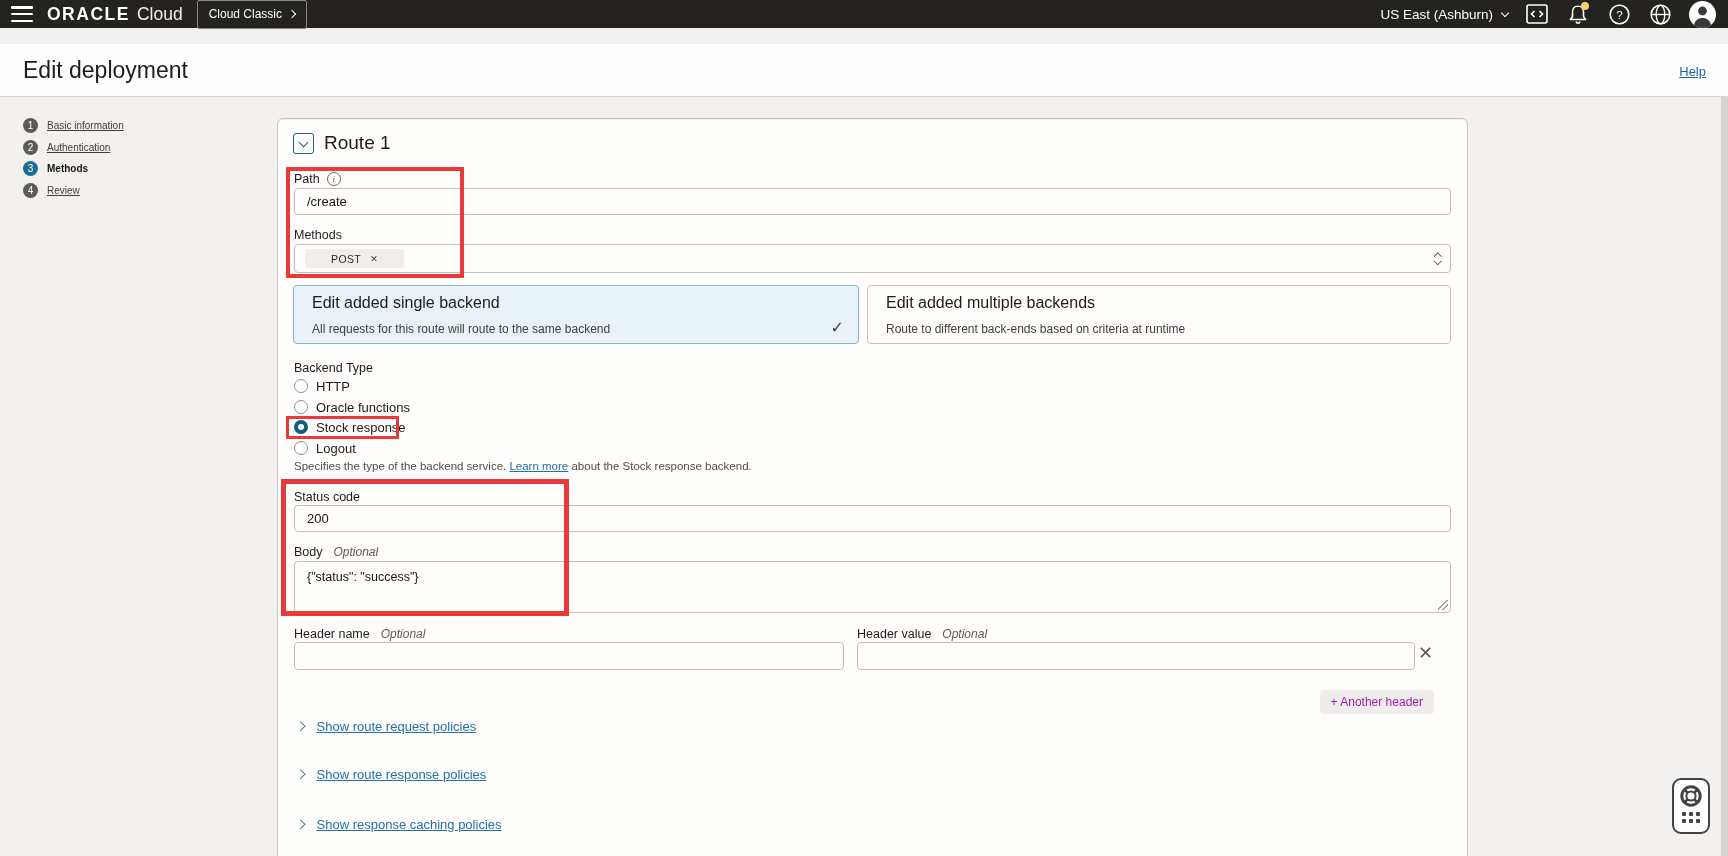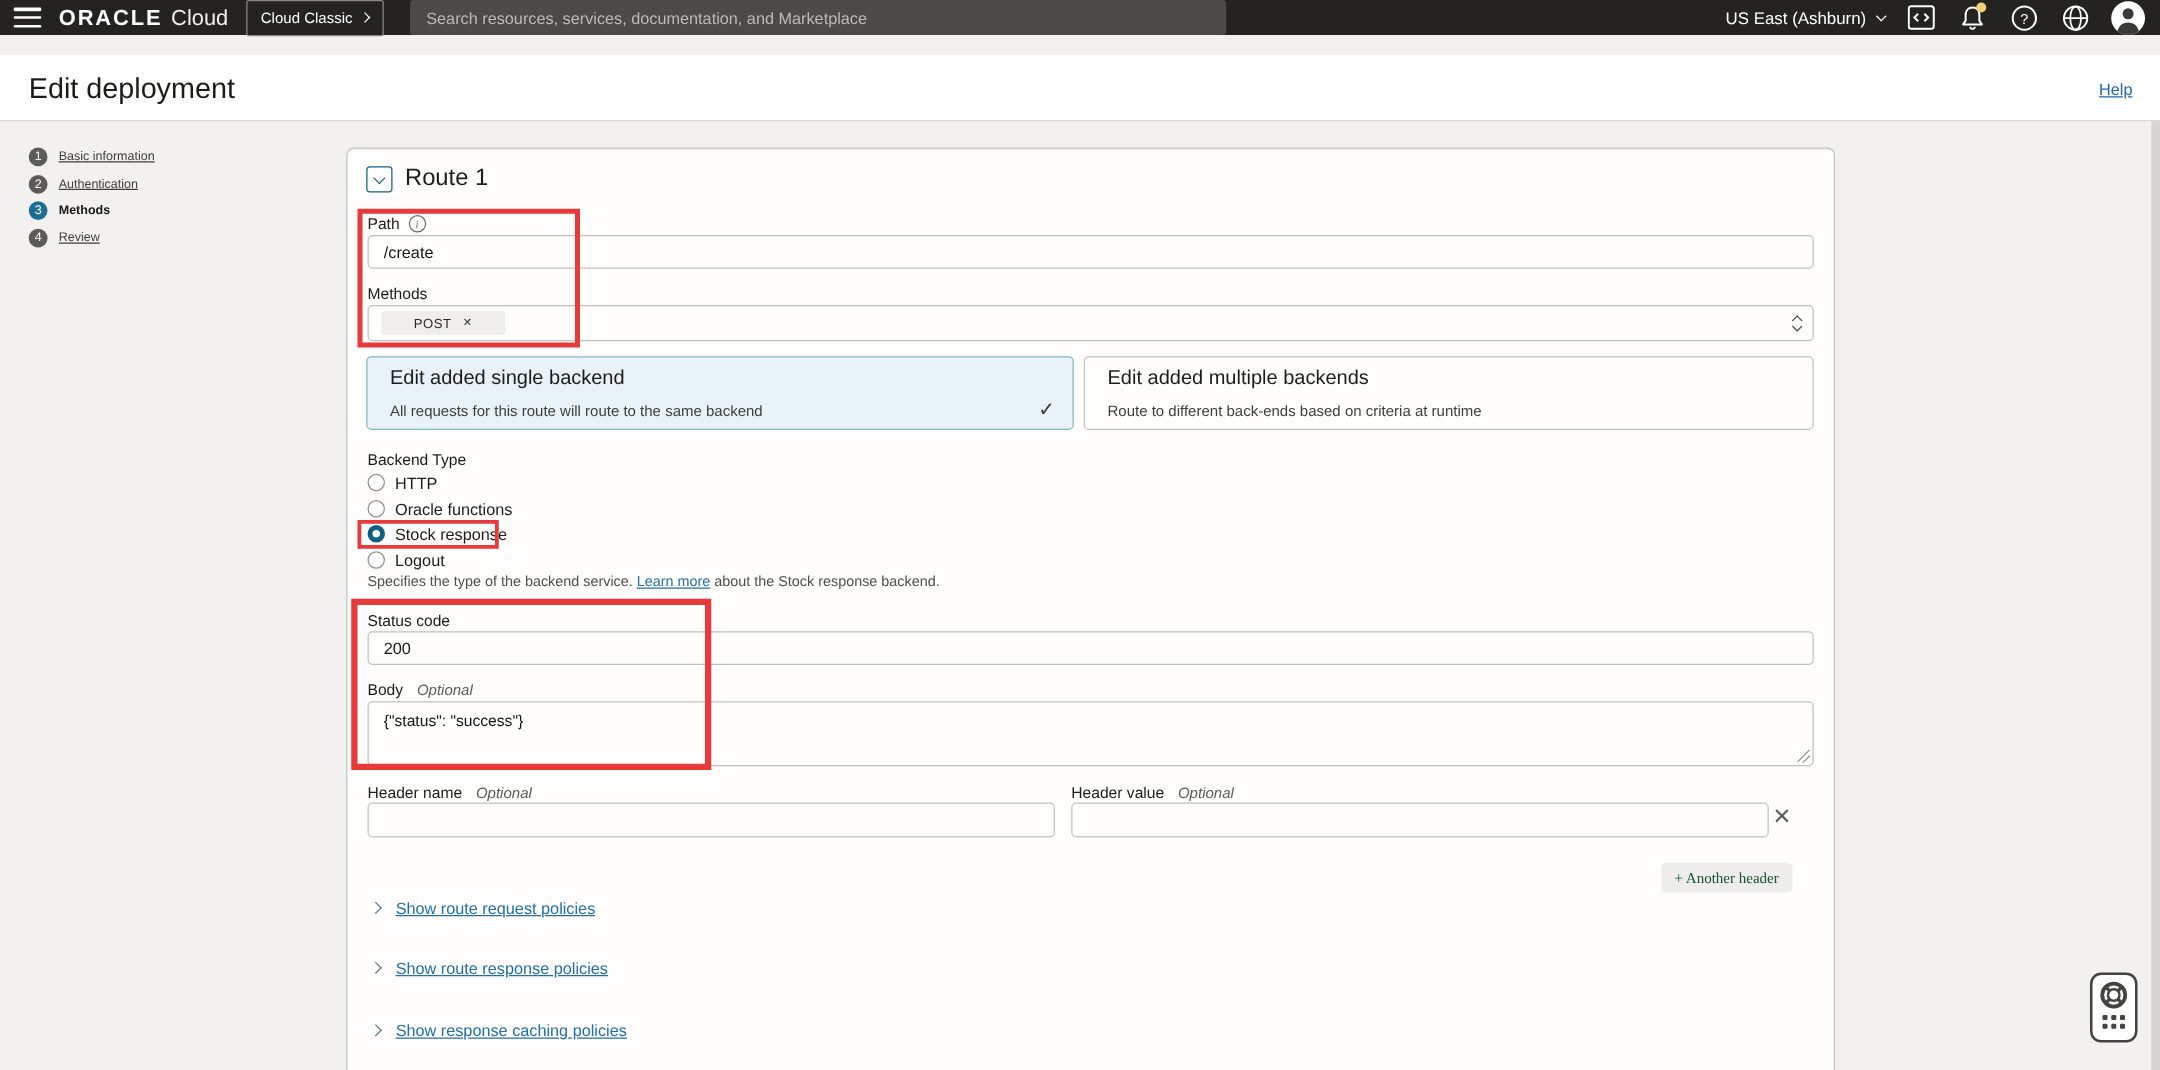--- a/index.html
+++ b/index.html
@@ -102,22 +102,22 @@
             color:#161513; padding:8px 12px; resize:none; outline:none;
             font-family:"Liberation Sans","DejaVu Sans",sans-serif; }
   .grip { position:absolute; left:1160px; top:481px; width:10px; height:10px; cursor:nwse-resize;
           background:
             linear-gradient(135deg, transparent 44%, #a5a3a0 44%, #a5a3a0 52%, transparent 52%),
             linear-gradient(135deg, transparent 68%, #a5a3a0 68%, #a5a3a0 76%, transparent 76%); }
 
   .remove-x { position:absolute; left:1140px; top:525px; font-size:18px; color:#5f5d5b;
               font-weight:300; cursor:pointer; line-height:1; }
   .another-btn { position:absolute; right:33px; top:571px; height:24px; padding:0 11px;
-                 background:#efedeb; border:none; border-radius:4px; font-size:12px; color:#14532d;
-                 cursor:pointer; font-family:Liberation Serif, serif; }
+                 background:#efedeb; border:none; border-radius:4px; font-size:12px; color:#a21caf;
+                 cursor:pointer; font-family:Liberation Sans, sans-serif; }
 
   .policy-row { position:absolute; left:19px; display:flex; align-items:center; gap:13px; cursor:pointer; }
   .policy-row .chev { color:#577d8e; width:6.5px; height:6.5px; border-width:1.8px; }
   .policy-link { font-size:13px; color:#2170a8; text-decoration:underline; }
 
   
   .anno { position:absolute; border:4px solid #e83a3a; pointer-events:none; z-index:20; }
 
   
   .support-widget { position:absolute; left:1672px; top:778px; width:38px; height:56px;
@@ -140,23 +140,20 @@
         <span></span>
       </div>
     <div class="brand">
       <span class="oracle">ORACLE</span>
       <span class="cloud">Cloud</span>
     </div>
     <button class="classic-btn">
       <span>Cloud Classic</span>
       <span class="chev chev-right"></span>
     </button>
-    <div class="search-wrap">
-      <input class="search-input" placeholder="Search resources, services, documentation, and Marketplace" style="">
-    </div>
     <div class="top-right">
       <div class="region">
         <span>US East (Ashburn)</span>
         <span class="chev chev-down" style="color:#fff;"></span>
       </div>
       <div class="top-icon">
         <svg width="22" height="20" viewBox="0 0 22 20">
             <rect x="1" y="1" width="20" height="18" rx="2" fill="none" stroke="#fff" stroke-width="1.6"></rect>
             <path d="M8.5 7 L5.5 10 L8.5 13 M13.5 7 L16.5 10 L13.5 13" fill="none" stroke="#fff" stroke-width="1.6"></path>
           </svg>

